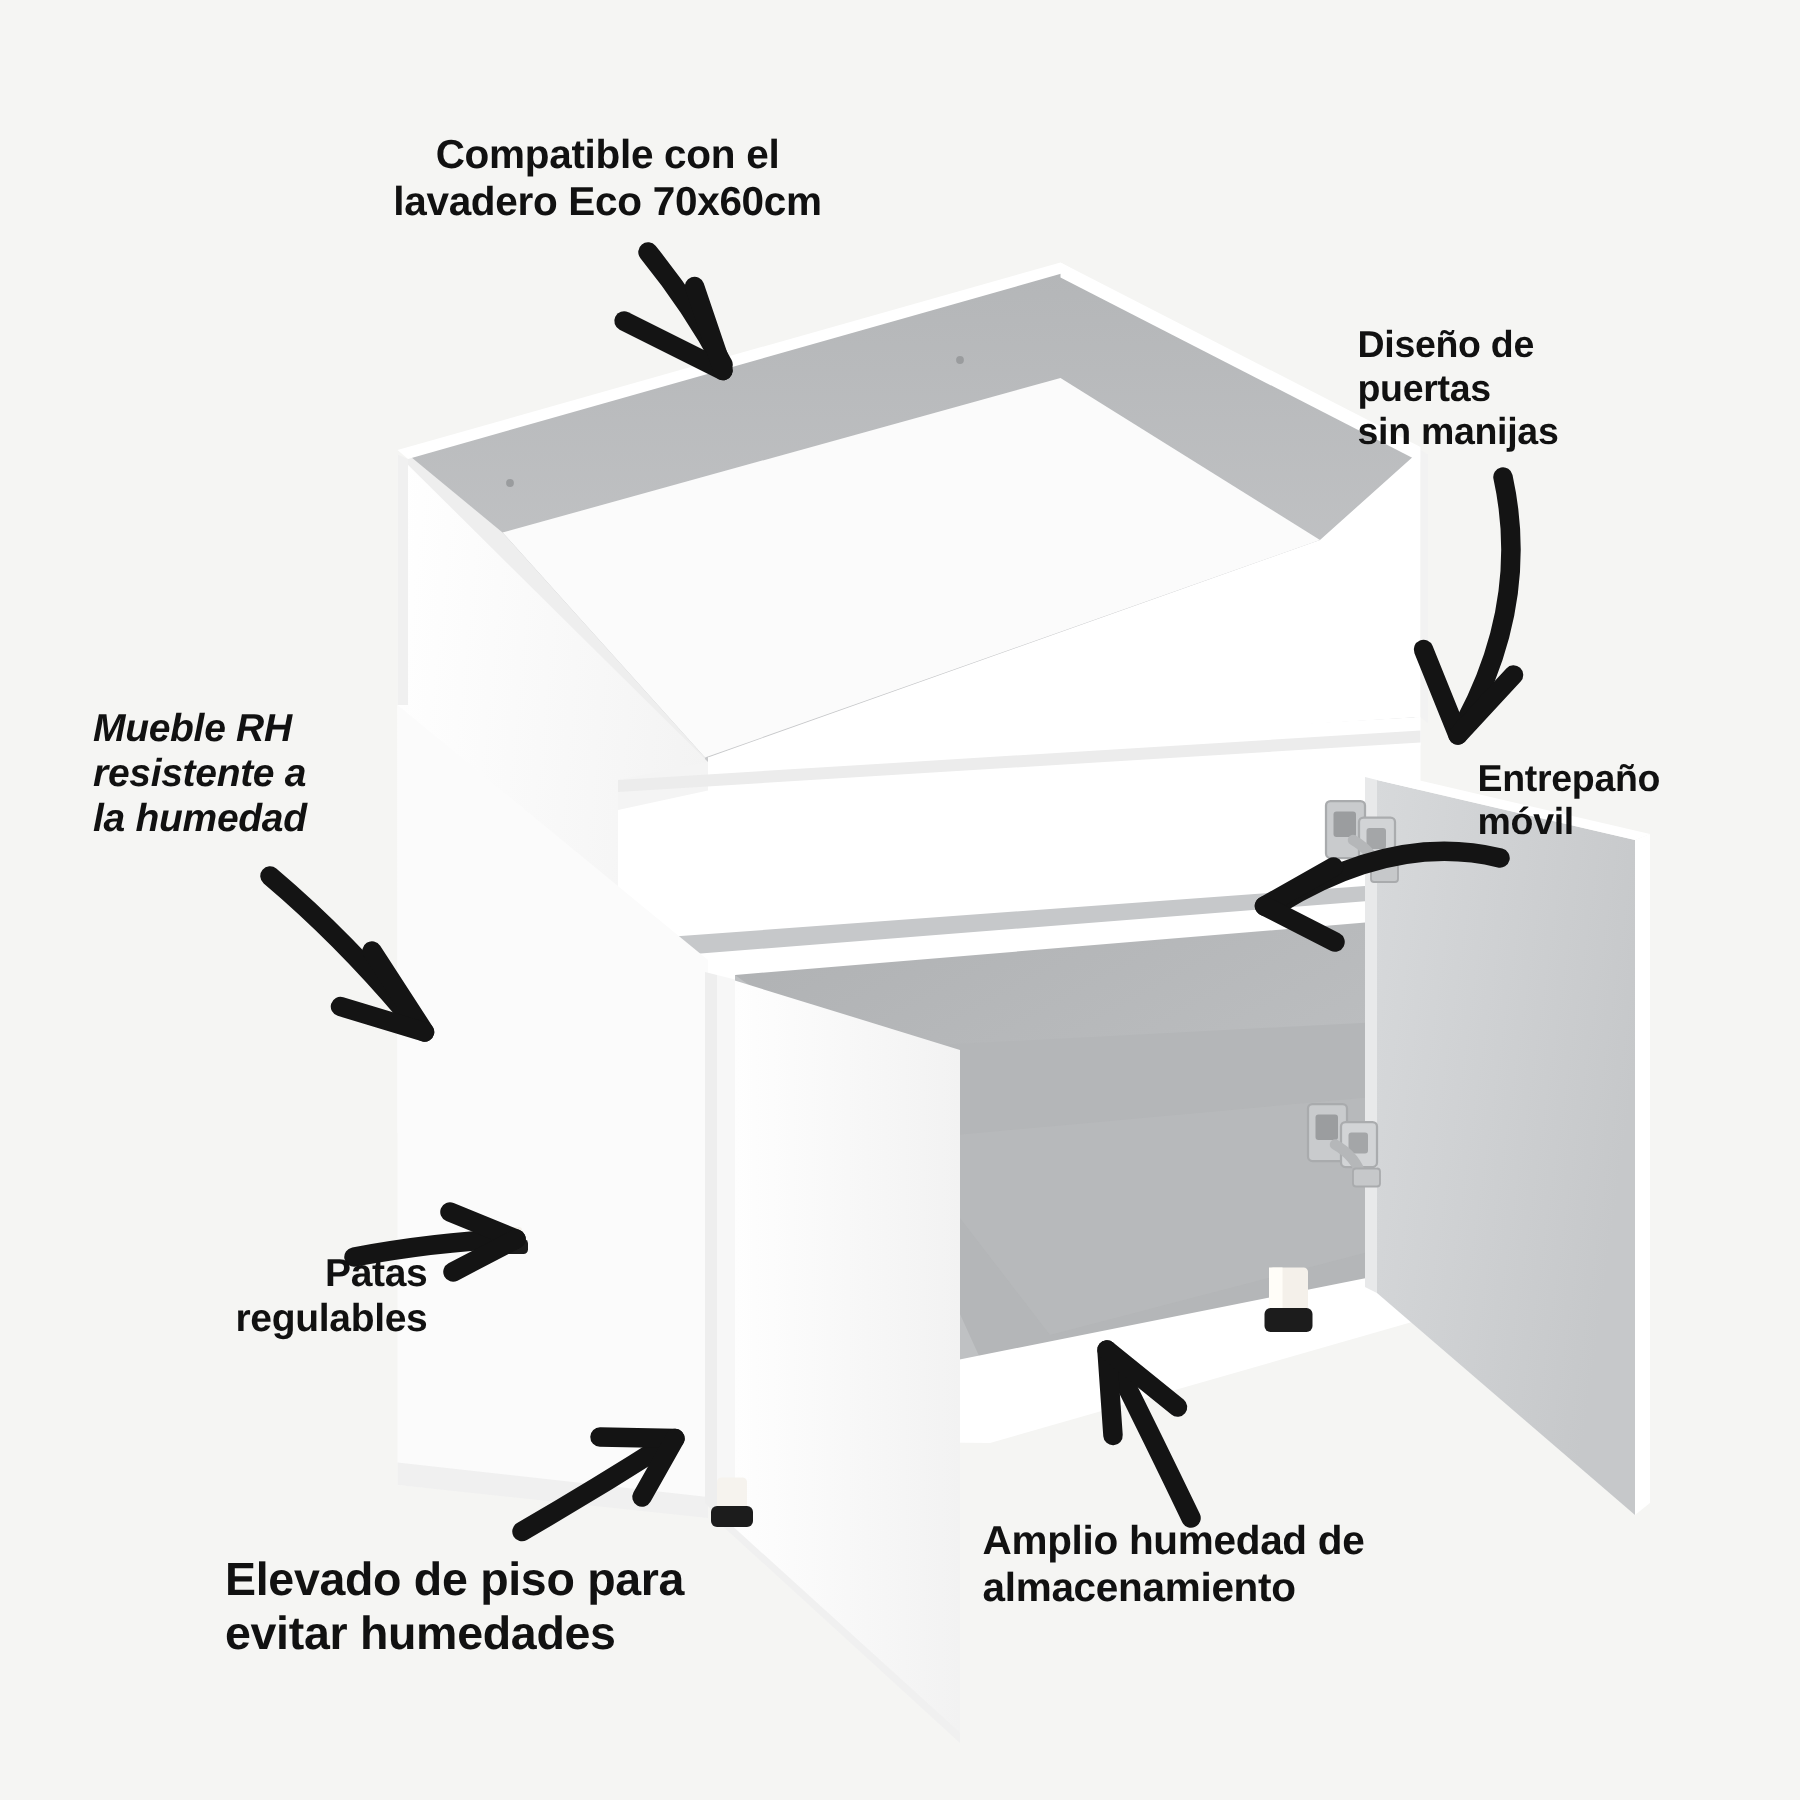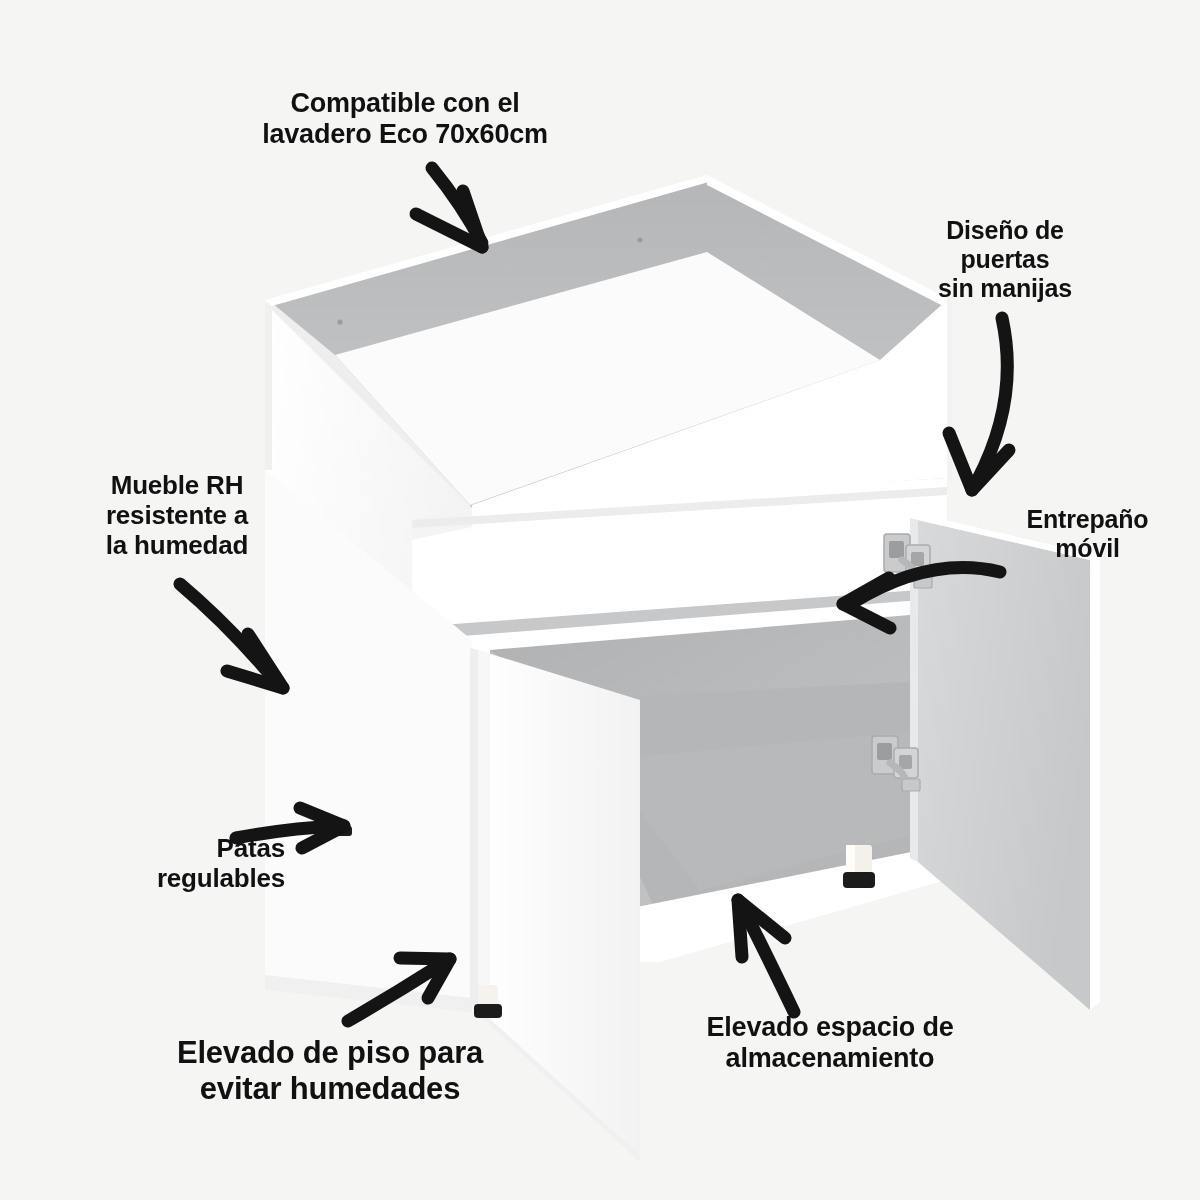--- a/index.html
+++ b/index.html
@@ -26,38 +26,39 @@
     width: 1200px;
     height: 1200px;
   }
   .label {
     position: absolute;
     font-weight: bold;
     color: #111111;
     letter-spacing: -0.2px;
     line-height: 1.16;
     white-space: pre-line;
-    text-align: center;
+    text-align: left;
   }
   #lbl-lavadero {
     left: 205px; top: 88px; width: 400px;
     font-size: 27px;
     text-align: center;
   }
   #lbl-puertas {
     left: 905px; top: 216px; width: 200px;
     font-size: 25px;
   }
   #lbl-entrepano {
     left: 985px; top: 505px; width: 205px;
     font-size: 25px;
   }
   #lbl-mueble {
     left: 62px; top: 470px; width: 230px;
     font-size: 26px;
+    font-style: italic;
   }
   #lbl-patas {
     left: 95px; top: 833px; width: 190px;
     font-size: 26px;
     text-align: right;
   }
   #lbl-elevado {
     left: 150px; top: 1035px; width: 360px;
     font-size: 31px;
   }
@@ -280,16 +281,16 @@
   <div class="label" id="lbl-mueble">Mueble RH
 resistente a
 la humedad</div>
 
   <div class="label" id="lbl-patas">Patas
 regulables</div>
 
   <div class="label" id="lbl-elevado">Elevado de piso para
 evitar humedades</div>
 
-  <div class="label" id="lbl-amplio">Elevado espacio de
+  <div class="label" id="lbl-amplio">Amplio humedad de
 almacenamiento</div>
 
 </div>
 
 </body></html>

